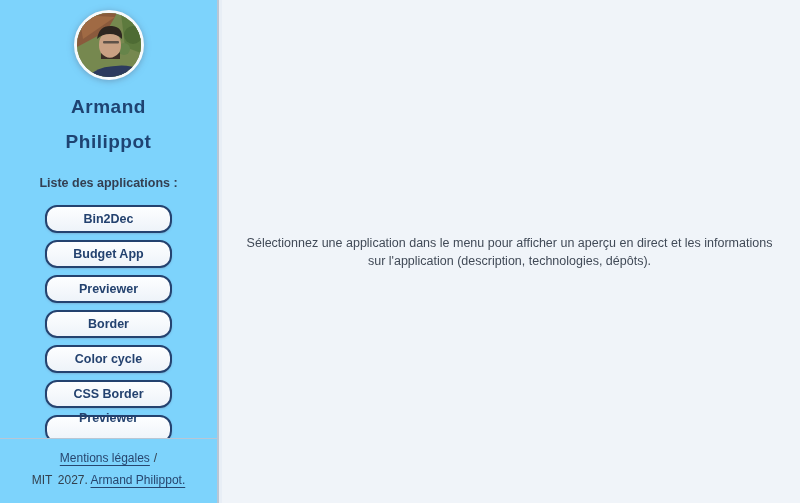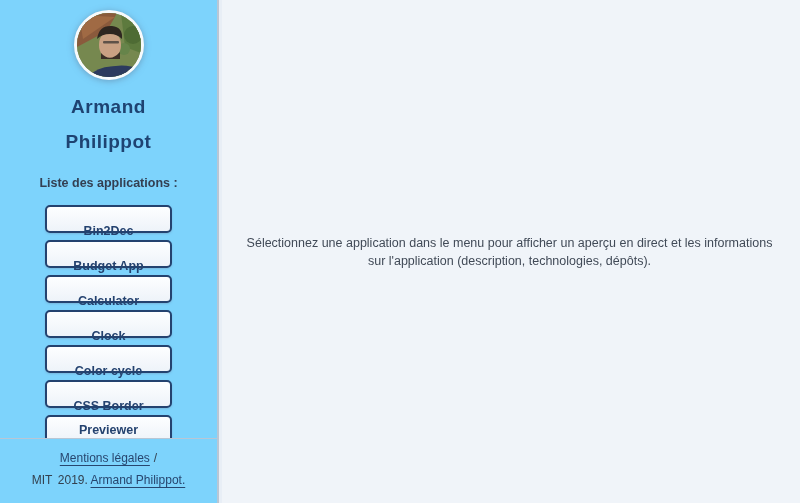--- a/index.html
+++ b/index.html
@@ -44,28 +44,28 @@
   .apps-heading {
     margin-top: 17px; font-size: 12.5px; font-weight: bold;
     color: #333f52;
   }
   .app-button {
     box-sizing: border-box;
     display: block;
     width: 127px; height: 28px;
     margin: 7px auto 0;
     border: 2px solid #24426f;
-    border-radius: 5px;
+    border-radius: 12px;
     background: linear-gradient(#fdfeff, #eef3f9);
     box-shadow: 0 1px 2px rgba(110,130,160,.35);
     color: #24426f;
     font-family: inherit;
     font-size: 12.5px; font-weight: bold;
     line-height: 24px; text-align: center;
-    padding: 12px; cursor: pointer;
+    padding: 0; cursor: pointer;
   }
   .app-button:first-of-type { margin-top: 15px; }
 
   .sidebar-footer {
     flex: none;
     border-top: 1px solid #b9c6d4;
     padding: 8px 0 12px;
     text-align: center;
     font-size: 12px;
     color: #33414f;
@@ -120,34 +120,34 @@
     <h1 class="name">
       <span>Armand</span>
       <span>Philippot</span>
     </h1>
   </div>
 
   <nav class="apps">
     <div class="apps-heading">Liste des applications :</div>
     <button class="app-button">Bin2Dec</button>
     <button class="app-button">Budget App</button>
-    <button class="app-button">Calculator</button>
-    <button class="app-button">Clock</button>
+    <button class="app-button">Previewer</button>
+    <button class="app-button">Border</button>
     <button class="app-button">Color cycle</button>
     <button class="app-button">CSS Border Previewer</button>
     <button class="app-button"></button>
   </nav>
 
   <footer class="sidebar-footer">
     <div>
       <a>Mentions légales</a><span class="sep">/</span>
     </div>
     <div>
       <span class="license">MIT</span>
-      <span>2019.</span>
+      <span>2027.</span>
       <a>Armand Philippot.</a>
     </div>
   </footer>
 </aside>
 
 <main class="main">
   <p class="placeholder-message">Sélectionnez une application dans le menu pour afficher un aperçu en direct et les informations sur l'application (description, technologies, dépôts).</p>
 </main>
 
 </body></html>

